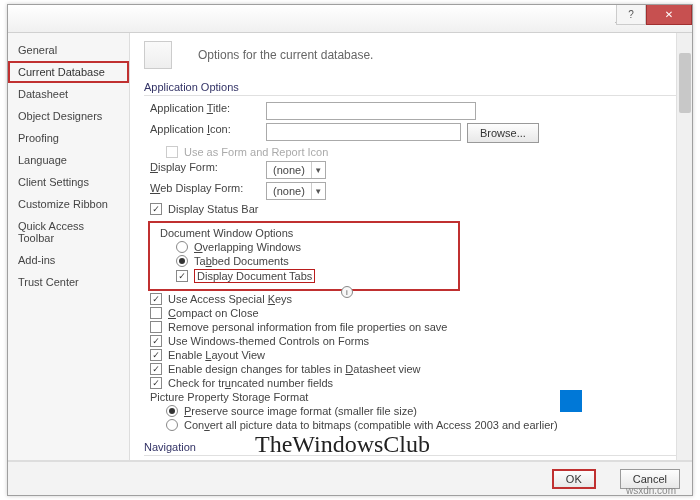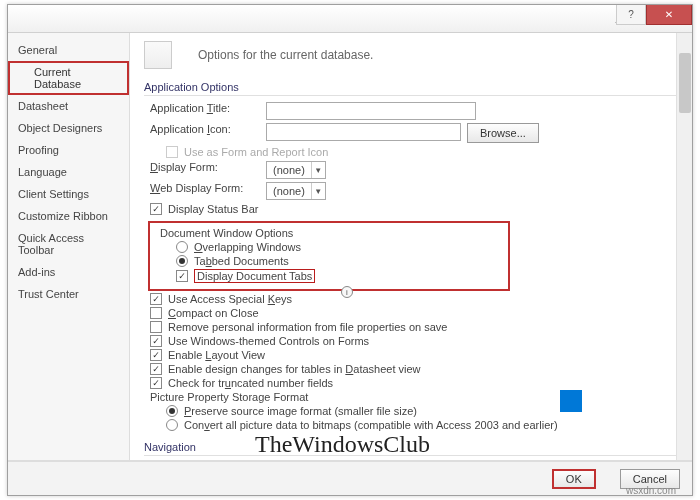--- a/index.html
+++ b/index.html
@@ -6,21 +6,21 @@
 body { background: #fff; width: 700px; height: 500px; overflow: hidden; position: relative; }
 .window { width: 686px; height: 492px; margin: 4px auto; border: 1px solid #9f9f9f; background: #fff; display: flex; flex-direction: column; box-shadow: 0 0 4px rgba(0,0,0,0.2); }
 .titlebar { height: 28px; background: linear-gradient(#fff, #f0f0f0); border-bottom: 1px solid #d0d0d0; display: flex; align-items: center; position: relative; }
 .titlebar-title { flex: 1; text-align: right; color: #444; font-size: 11px; }
 .title-controls { position: absolute; right: 0; top: 0; display: flex; }
 .tbtn { width: 30px; height: 20px; display: flex; align-items: center; justify-content: center; border: 1px solid #ccc; border-top: none; background: #f5f5f5; font-size: 10px; color: #555; }
 .tbtn.close { background: #c75050; color: #fff; border-color: #a03030; width: 46px; }
 .body { flex: 1; display: flex; border-bottom: 1px solid #ddd; overflow: hidden; }
 .sidebar { width: 122px; background: #f6f6f6; border-right: 1px solid #ddd; padding-top: 6px; }
 .side-item { padding: 5px 10px; color: #444; cursor: default; }
-.side-item.selected { border: 2px solid #c03030; padding: 3px 24px; color: #333; }
+.side-item.selected { border: 2px solid #c03030; padding: 3px 8px; color: #333; }
 .content { flex: 1; padding: 8px 10px 8px 14px; overflow: hidden; position: relative; color: #444; }
 .scroll { position: absolute; right: 0; top: 0; width: 16px; height: 100%; background: #f0f0f0; border-left: 1px solid #e0e0e0; }
 .scroll-thumb { position: absolute; left: 2px; top: 20px; width: 12px; height: 60px; background: #c8c8c8; border-radius: 2px; }
 .header-row { display: flex; align-items: center; gap: 26px; margin-bottom: 8px; }
 .header-icon { width: 28px; height: 28px; border: 1px solid #ccc; background: linear-gradient(#fafafa,#eee); }
 .header-text { color: #666; font-size: 12px; }
 .group-title { color: #336; font-size: 11px; border-bottom: 1px solid #e0e0e0; padding: 4px 0 2px; margin: 6px 0 6px; }
 .form-row { display: flex; align-items: flex-start; gap: 6px; margin: 3px 0 3px 6px; }
 .form-row label { width: 110px; color: #444; }
 .form-row label u { text-decoration: underline; }
@@ -31,21 +31,21 @@
 .combo span { padding: 0 6px; color: #444; }
 .combo .arrow { width: 14px; height: 16px; border-left: 1px solid #ccc; display: flex; align-items: center; justify-content: center; font-size: 8px; color: #555; }
 .btn { height: 20px; padding: 0 12px; border: 1px solid #999; background: linear-gradient(#fdfdfd,#e8e8e8); color: #333; display: inline-flex; align-items: center; }
 .check-row { display: flex; align-items: center; gap: 6px; margin: 2px 0 2px 6px; }
 .check-row.indent1 { margin-left: 22px; }
 .cb { width: 12px; height: 12px; border: 1px solid #888; background: #fff; display: inline-flex; align-items: center; justify-content: center; font-size: 9px; color: #333; line-height: 1; }
 .rb { width: 12px; height: 12px; border: 1px solid #888; border-radius: 50%; background: #fff; display: inline-flex; align-items: center; justify-content: center; }
 .rb .dot { width: 6px; height: 6px; background: #333; border-radius: 50%; }
 .disabled { color: #aaa; }
 .disabled .cb { border-color: #ccc; color: #ccc; }
-.redbox { border: 2px solid #c03030; padding: 2px 4px 4px; margin: 6px 0 2px 4px; width: 362px; }
+.redbox { border: 2px solid #c03030; padding: 2px 4px 4px; margin: 6px 0 2px 4px; width: 312px; }
 .redbox-inner { border: 1px solid #b91c1c; display: inline-block; padding: 0 2px; }
 .subhead { color: #444; margin: 2px 0 2px 6px; }
 .footer { height: 34px; display: flex; align-items: center; justify-content: flex-end; gap: 24px; padding: 0 12px; background: #f3f3f3; border-top: 1px solid #ddd; }
 .okbtn { border: 2px solid #c03030; }
 .help-icon { position: absolute; left: 211px; top: 253px; width: 12px; height: 12px; border: 1px solid #888; border-radius: 50%; font-size: 8px; display: flex; align-items: center; justify-content: center; color: #555; background: #f8f8f8; }
 .watermark { position: absolute; left: 255px; bottom: 42px; font-size: 24px; font-weight: 300; color: #222; font-family: "Segoe UI Light","Segoe UI"; pointer-events: none; }
 .wmlogo { position: absolute; right: 118px; bottom: 88px; width: 22px; height: 22px; background: #0078d7; pointer-events: none; }
 .url { position: absolute; right: 24px; bottom: 4px; font-size: 10px; color: #888; }
 </style>
 </head>

